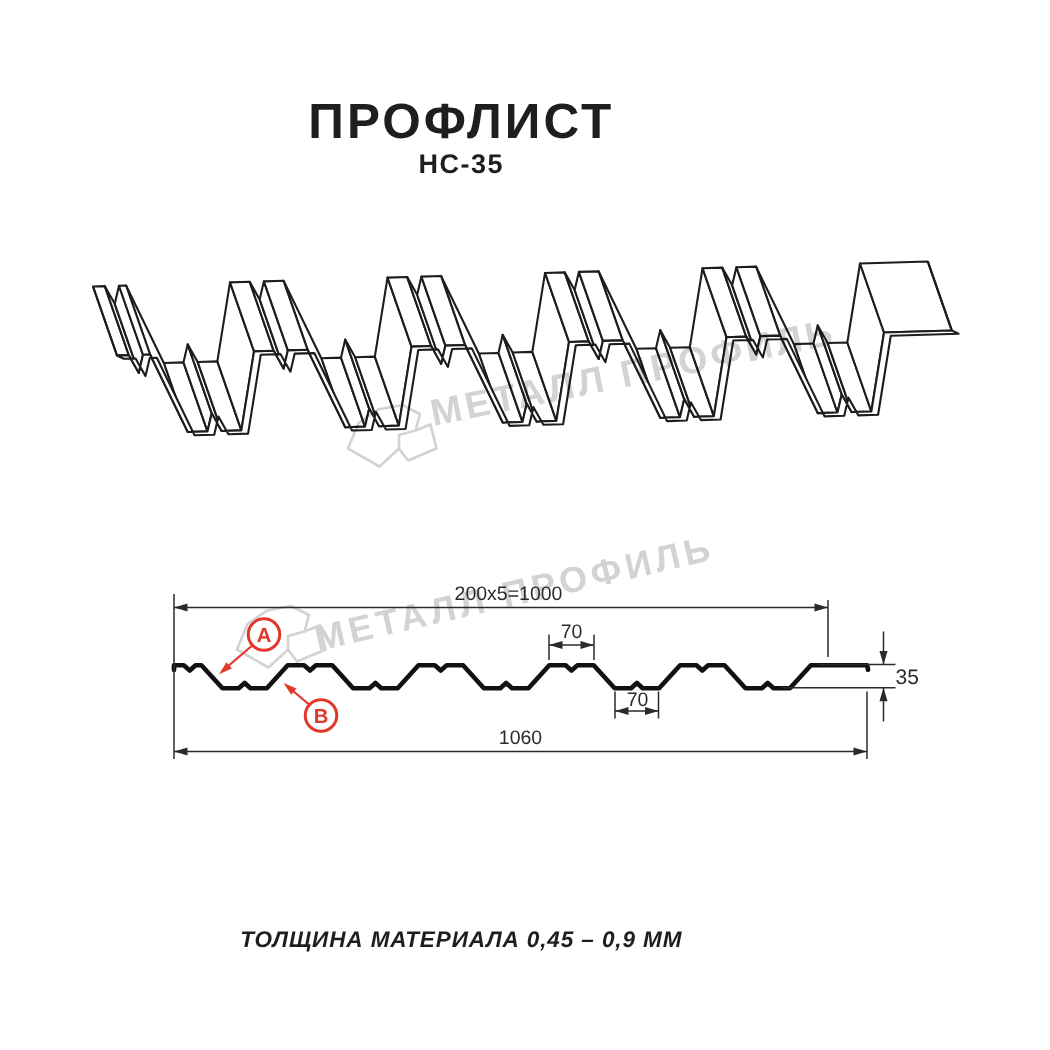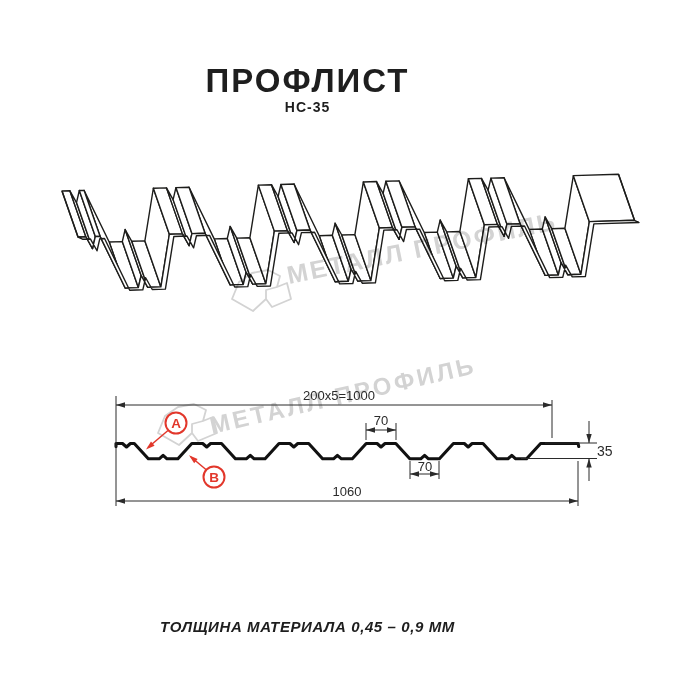--- a/index.html
+++ b/index.html
@@ -1,21 +1,21 @@
 <!DOCTYPE html>
 <html><head>
 <meta charset="utf-8">
 <style>
   html,body{margin:0;padding:0;background:#ffffff;}
   body{width:700px;height:700px;position:relative;overflow:hidden;
        font-family:"Liberation Sans","DejaVu Sans",sans-serif;}
   .abs{position:absolute;left:0;top:0;}
   .ctr{width:615px;text-align:center;color:#1e1e1e;}
   .title{top:62px;font-size:33px;font-weight:800;letter-spacing:2px;}
-  .subtitle{top:99px;font-size:14px;font-weight:700;letter-spacing:1px;}
+  .subtitle{top:99px;font-size:18px;font-weight:700;letter-spacing:1px;}
   .footer{top:618px;font-size:15px;font-weight:700;letter-spacing:0.6px;font-style:italic;}
   svg.layer{position:absolute;left:0;top:0;}
   #wm-layer{mix-blend-mode:multiply;}
   .wm-text{font-weight:bold;fill:#d3d3d3;}
   .dim-label{font-size:13px;fill:#2b2b2b;}
   .callout-label{font-size:13.5px;font-weight:bold;fill:#e2372b;}
 </style>
 </head>
 <body>
 

